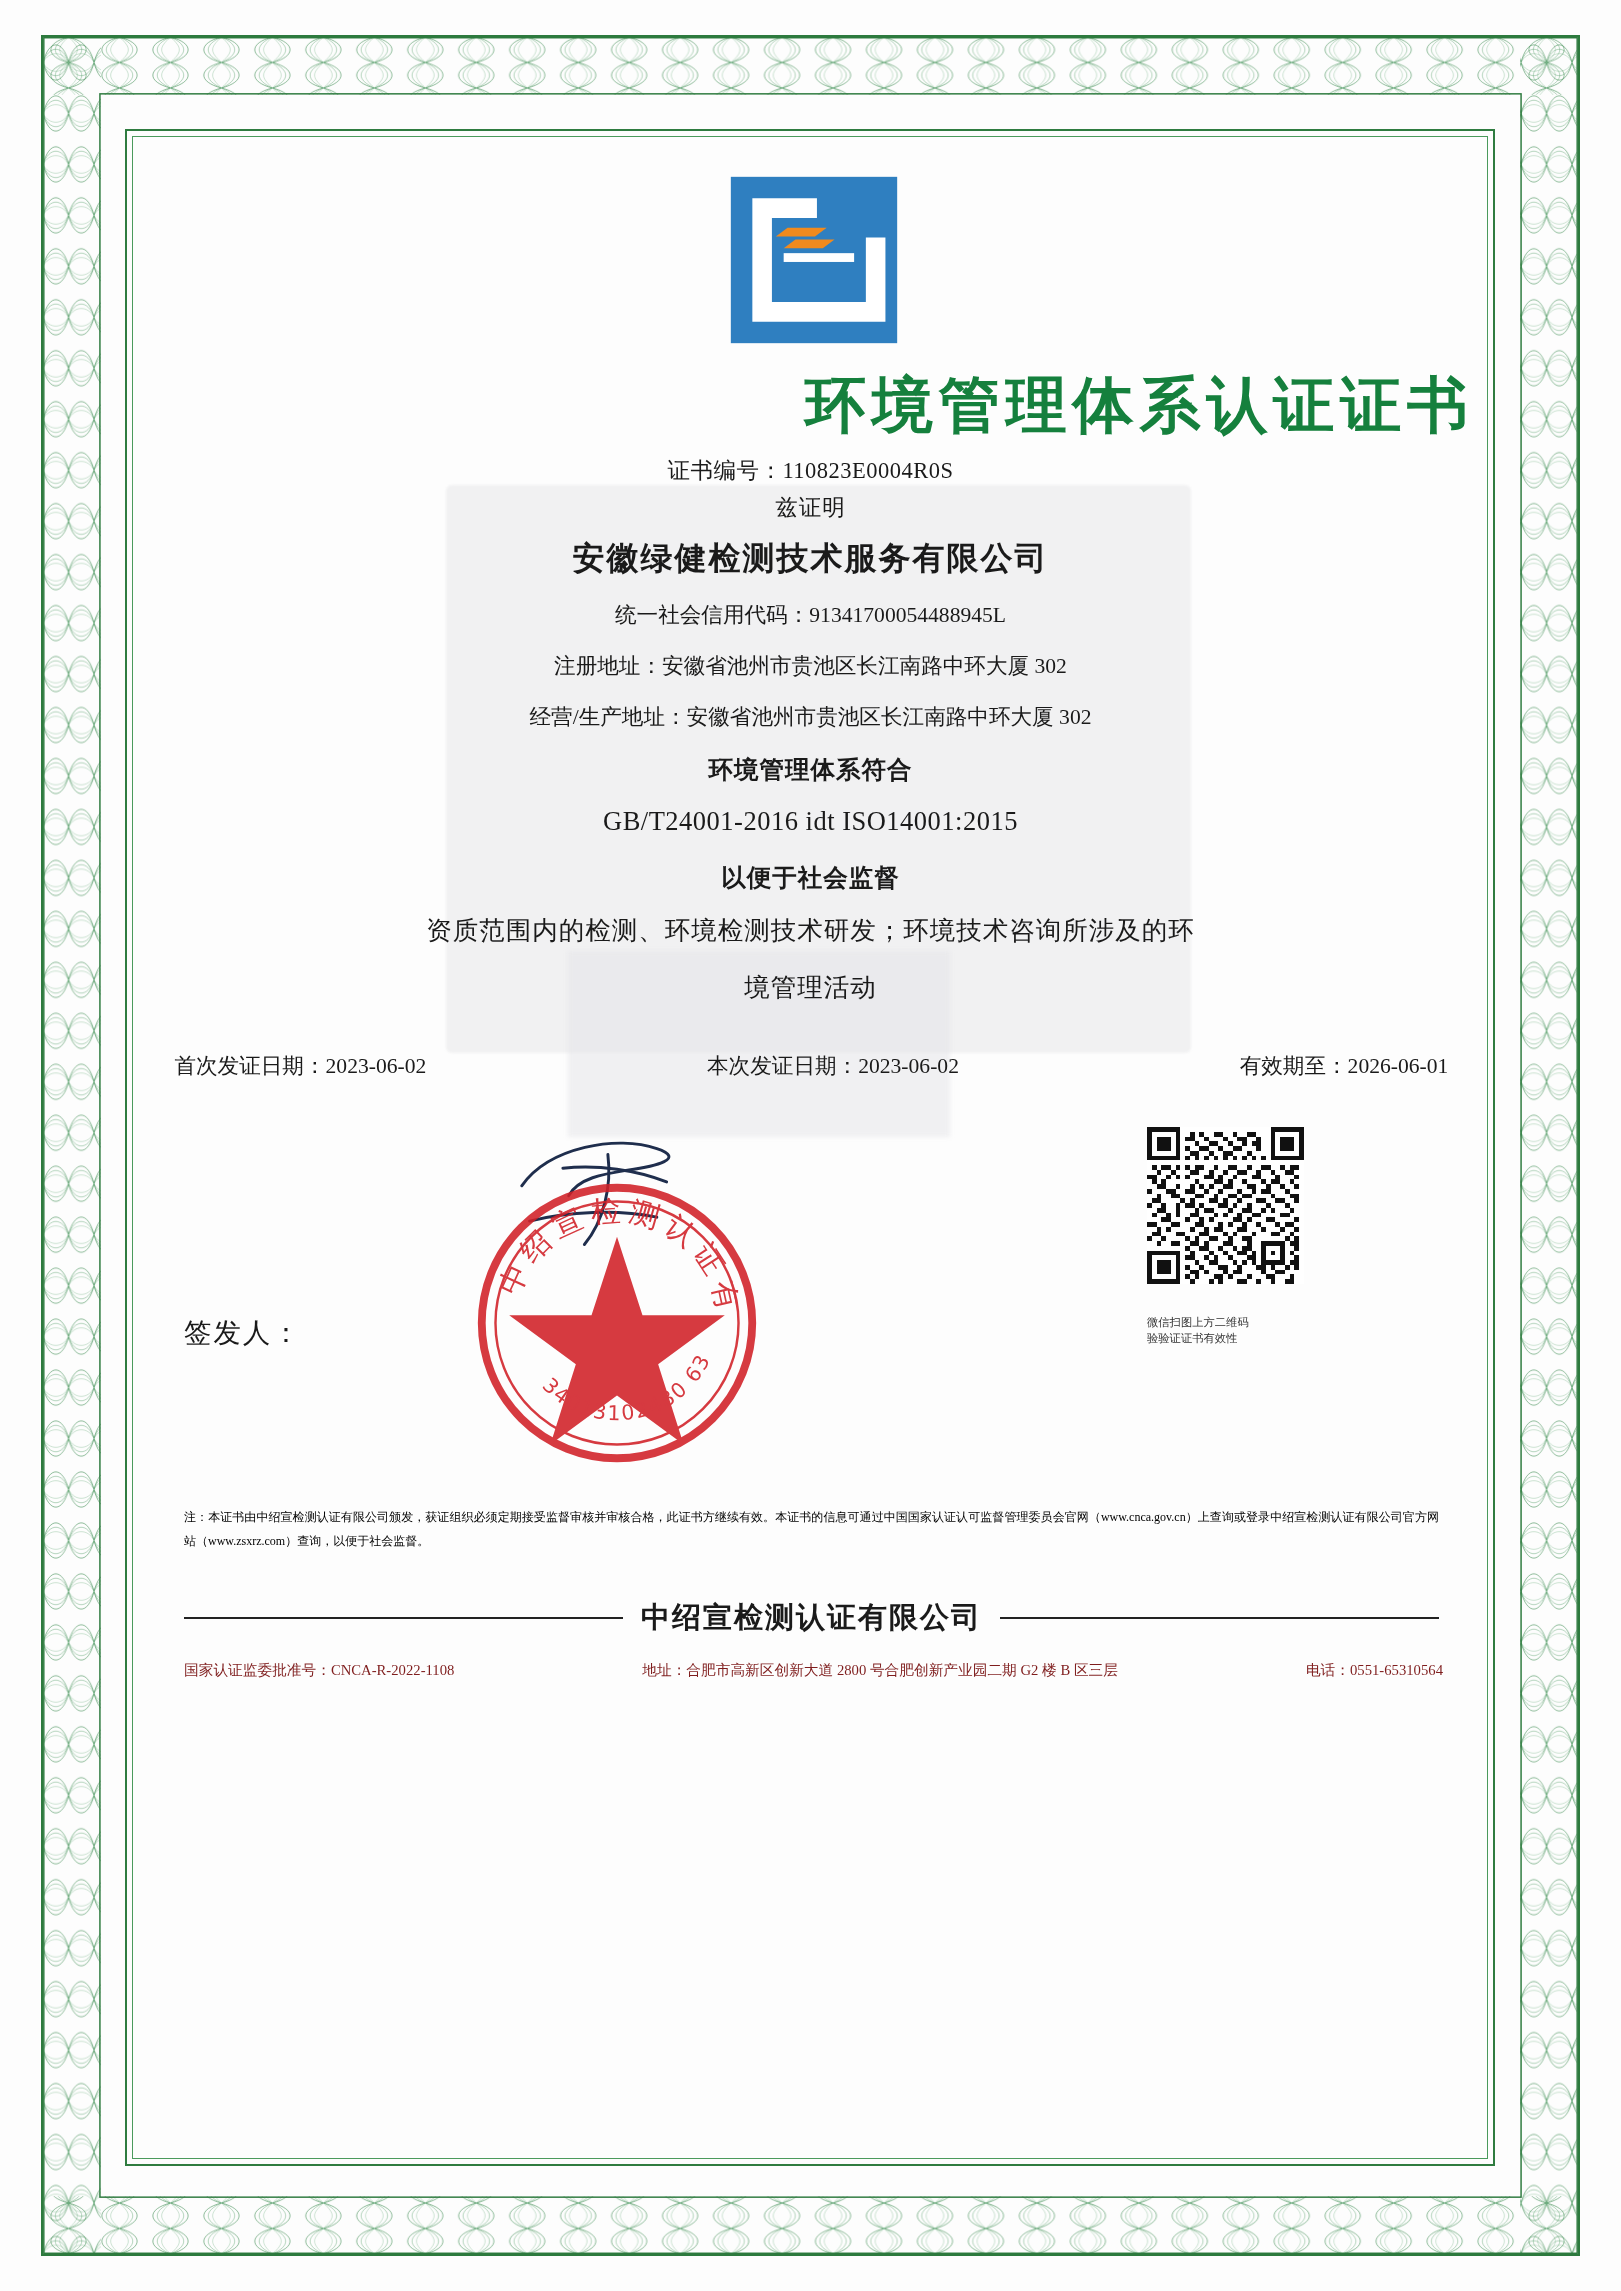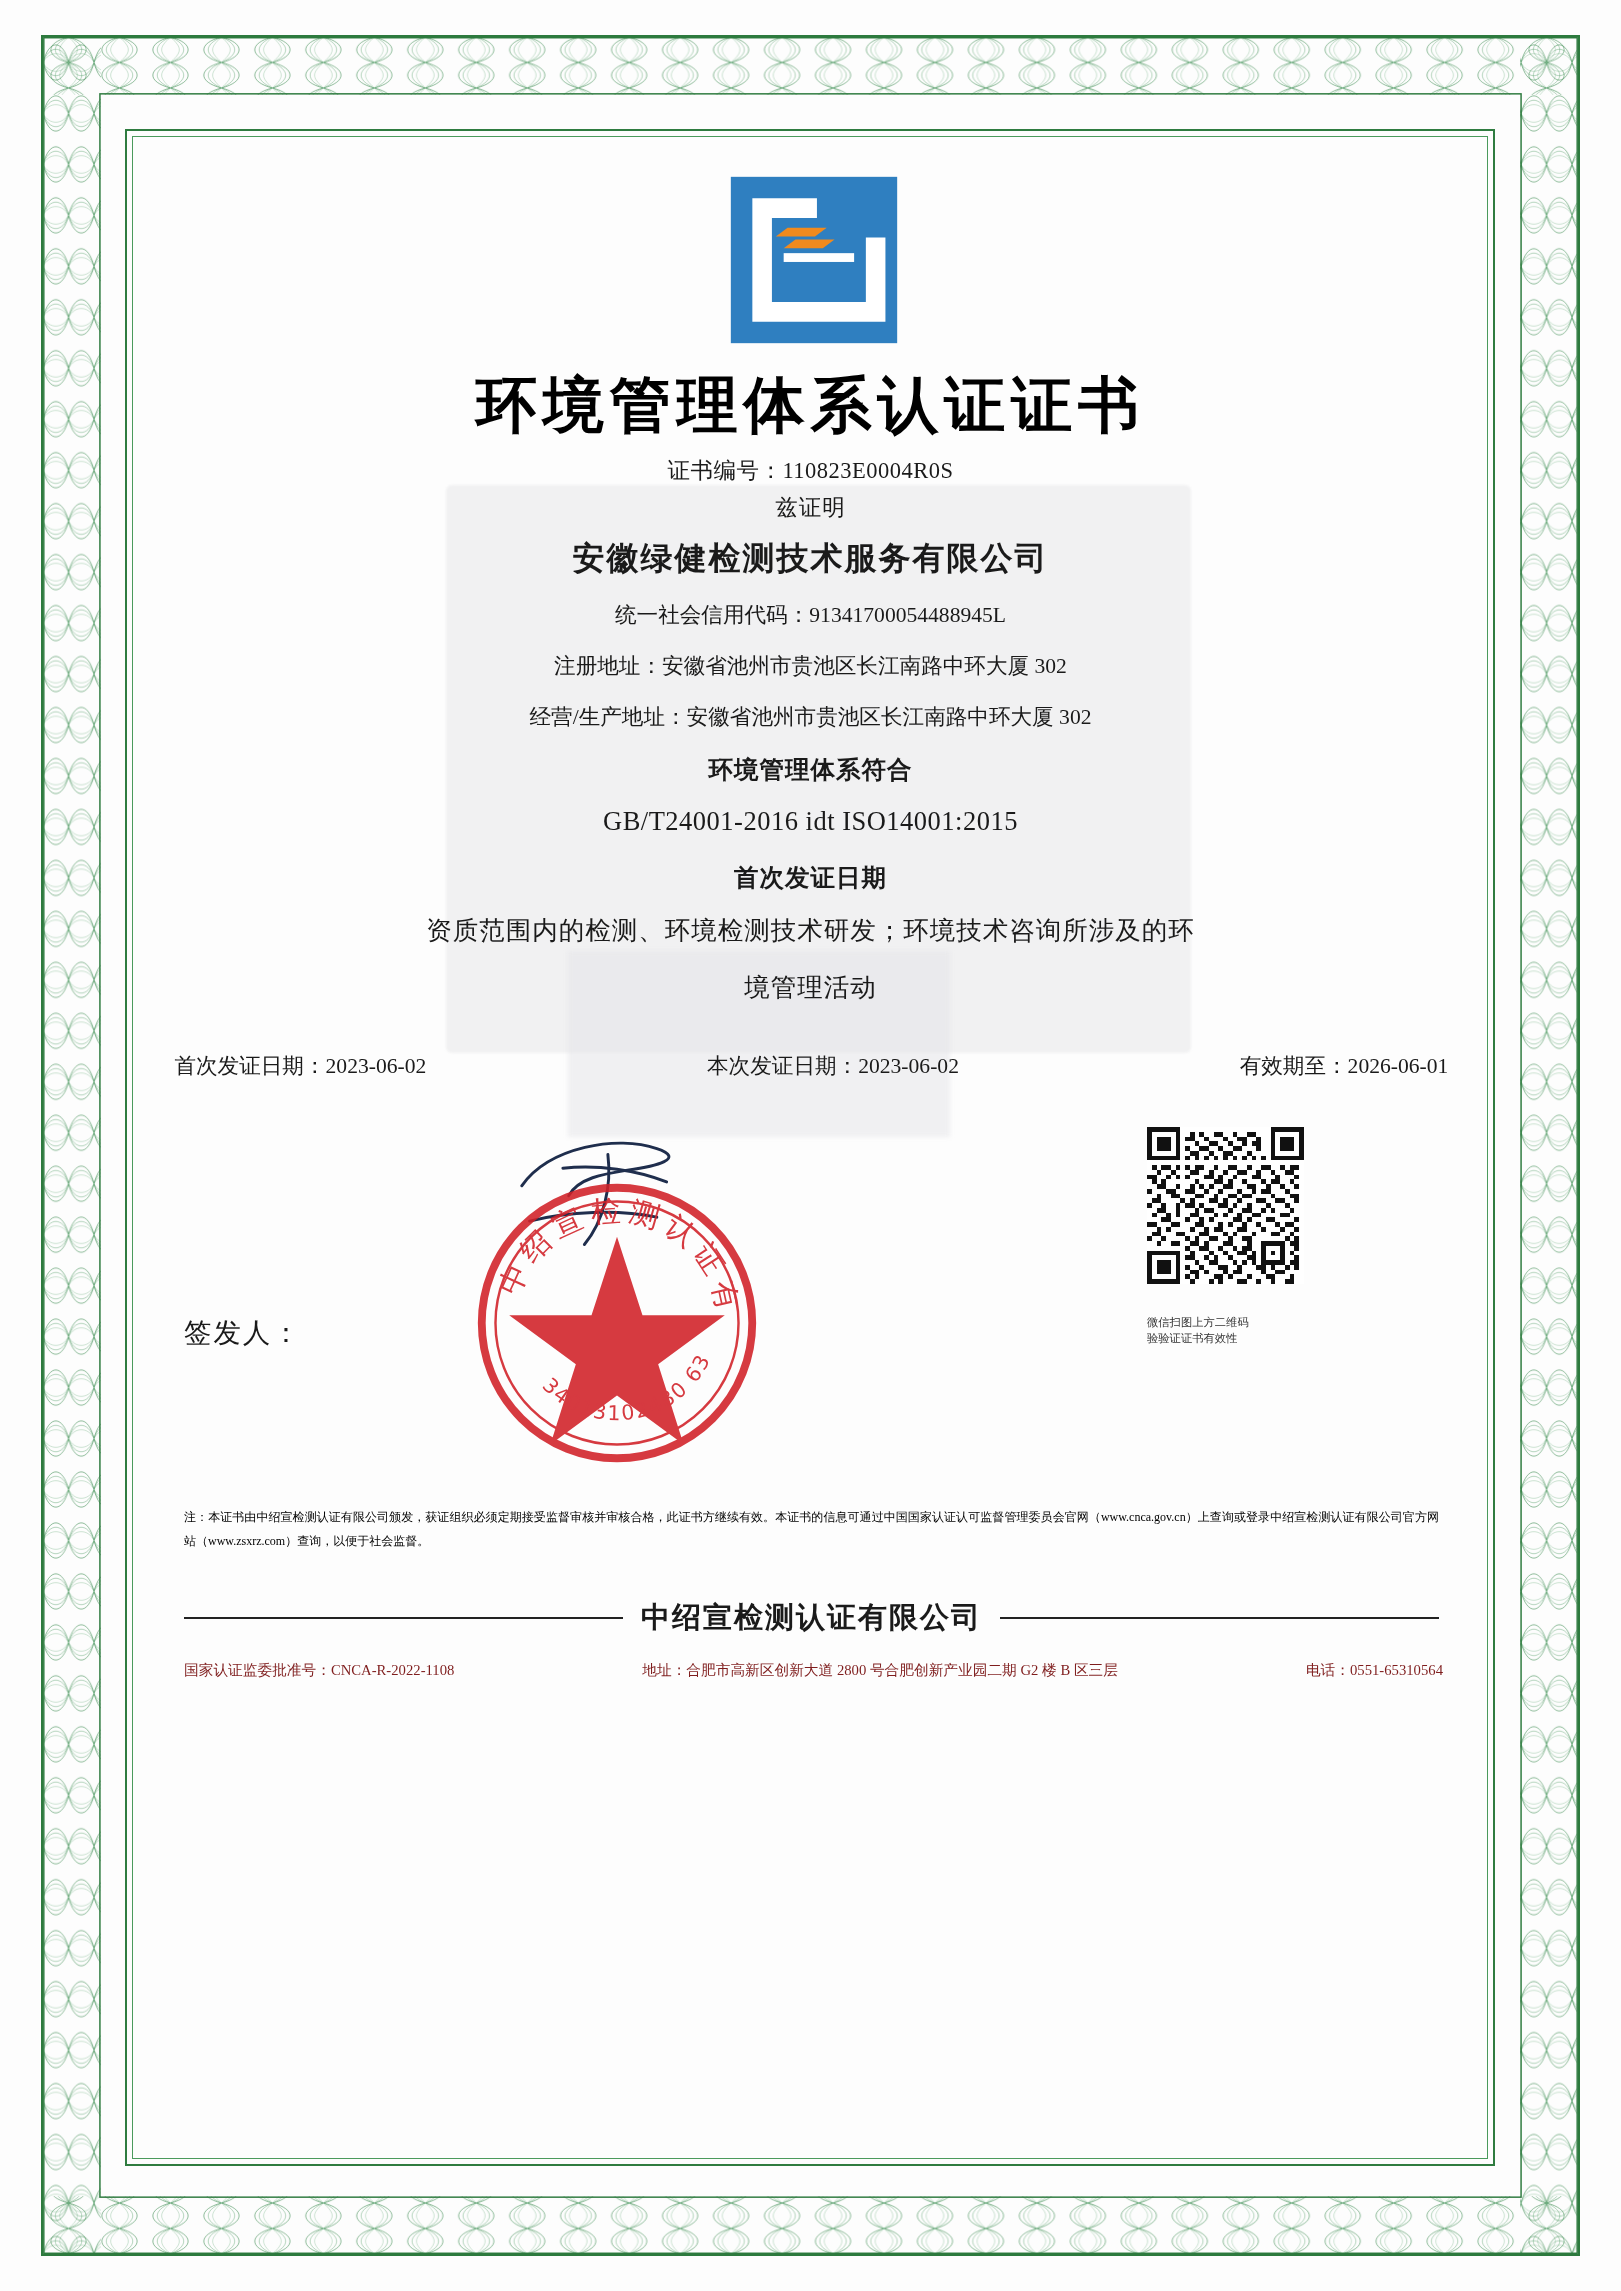--- a/index.html
+++ b/index.html
@@ -88,25 +88,25 @@
     top: 21.6px;
     width: 182px;
     height: 182px;
   }
 
   .cert-title {
     position: absolute;
     top: 218px;
     left: 0;
     width: 100%;
-    text-align: center;
+    text-align: right;
     font-size: 61px;
     letter-spacing: 5.9px;
     font-weight: 700;
-    color: #000000;
+    color: #15803d;
     font-family: Liberation Sans, sans-serif;
   }
 
   .line {
     position: absolute;
     width: 100%;
     text-align: center;
     left: 0;
   }
   .r-certno   { top: 308px; font-size: 22.5px; letter-spacing: 0.5px; }
@@ -291,21 +291,21 @@
       <span>证书编号：</span><span>110823E0004R0S</span>
     </div>
 
     <div class="line r-hereby">兹证明</div>
     <div class="line r-company">安徽绿健检测技术服务有限公司</div>
     <div class="line r-uscc">统一社会信用代码：91341700054488945L</div>
     <div class="line r-regaddr">注册地址：安徽省池州市贵池区长江南路中环大厦 302</div>
     <div class="line r-opaddr">经营/生产地址：安徽省池州市贵池区长江南路中环大厦 302</div>
     <div class="line r-conform">环境管理体系符合</div>
     <div class="line r-standard">GB/T24001-2016 idt ISO14001:2015</div>
-    <div class="line r-scopelbl">首次发证日期</div>
+    <div class="line r-scopelbl">以便于社会监督</div>
     <div class="line r-scope1">资质范围内的检测、环境检测技术研发；环境技术咨询所涉及的环</div>
     <div class="line r-scope2">境管理活动</div>
 
     <div class="dates">
       <div>
         <span>首次发证日期：</span><span>2023-06-02</span>
       </div>
       <div>
         <span>本次发证日期：</span><span>2023-06-02</span>
       </div>

